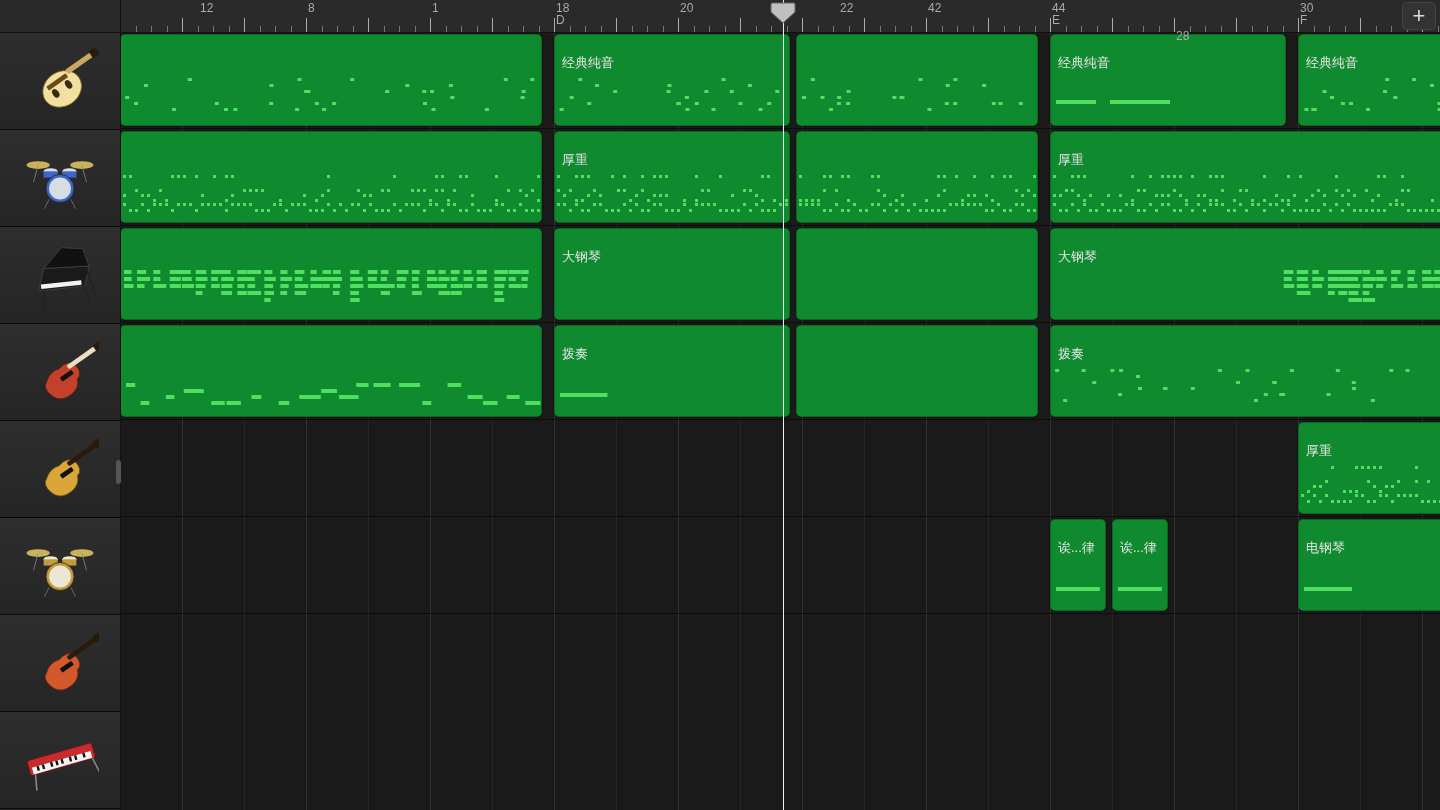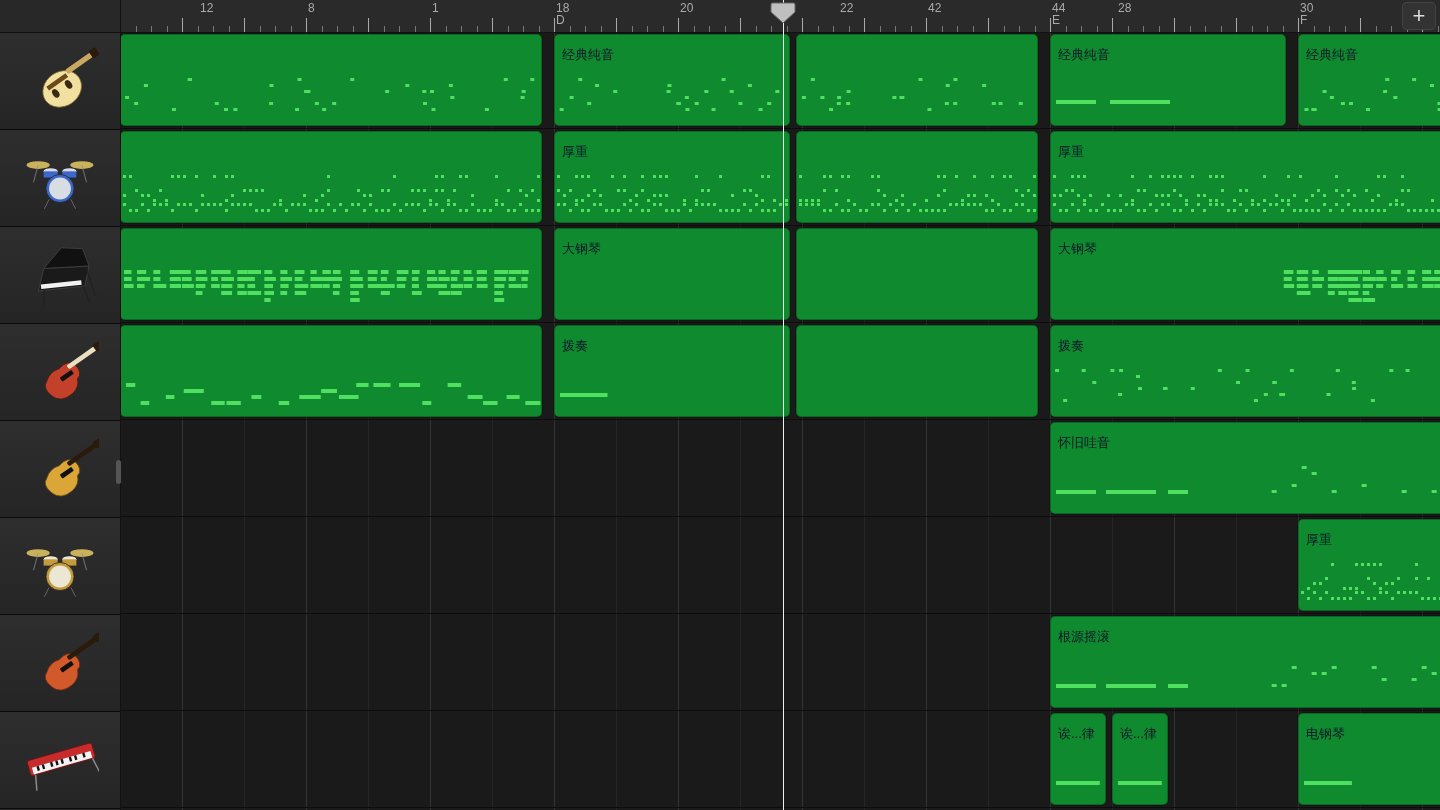--- a/index.html
+++ b/index.html
@@ -115,24 +115,24 @@
     position: absolute;
     top: 2px;
     bottom: 2px;
     background: #0f8a2f;
     border-radius: 5px;
     box-shadow: inset 0 0 0 1px rgba(0,0,0,0.25), 0 0 0 0.5px rgba(0,0,0,.4);
     overflow: hidden;
   }
   .region-label {
     position: absolute;
-    top: 12px;
+    top: 20px;
     left: 8px;
     font-size: 13px;
-    color: #0f172a;
+    color: #e5e5e5;
     white-space: nowrap;
     pointer-events: none;
   }
   .region svg.notes {
     position: absolute;
     left: 0;
     right: 0;
     bottom: 4px;
     height: 60px;
     width: 100%;
@@ -374,21 +374,21 @@
       <div class="tick-label" style="left: 930px;">44
 E</div>
       <div class="tick minor" style="left: 945.5px;"></div>
       <div class="tick minor" style="left: 961px;"></div>
       <div class="tick minor" style="left: 976.5px;"></div>
       <div class="tick major" style="left: 992px;"></div>
       <div class="tick minor" style="left: 1007.5px;"></div>
       <div class="tick minor" style="left: 1023px;"></div>
       <div class="tick minor" style="left: 1038.5px;"></div>
       <div class="tick major" style="left: 1054px;"></div>
-      <div class="tick-label" style="left: 996px;">28</div>
+      <div class="tick-label" style="left: 1054px; margin-top: 28px;">28</div>
       <div class="tick minor" style="left: 1069.5px;"></div>
       <div class="tick minor" style="left: 1085px;"></div>
       <div class="tick minor" style="left: 1100.5px;"></div>
       <div class="tick major" style="left: 1116px;"></div>
       <div class="tick minor" style="left: 1131.5px;"></div>
       <div class="tick minor" style="left: 1147px;"></div>
       <div class="tick minor" style="left: 1162.5px;"></div>
       <div class="tick major" style="left: 1178px;"></div>
       <div class="tick-label" style="left: 1178px;">30
 F</div>
@@ -1258,41 +1258,20 @@
               <rect x="302.05553954280913" y="34" width="4" height="3"></rect>
               <rect x="301.79083310137503" y="28" width="4" height="3"></rect>
               <rect x="320.8500894343015" y="46" width="4" height="3"></rect>
               <rect x="339.28835359122604" y="16" width="4" height="3"></rect>
               <rect x="355.5613688279409" y="16" width="4" height="3"></rect>
             </g>
           </svg>
         </div>
       </div>
       <div class="trackrow">
-        <div class="region" style="left: 930px; width: 403px;">
-          <div class="region-label">怀旧哇音</div>
-          <svg class="notes" viewBox="0 0 403 60" preserveAspectRatio="none">
-            <g fill="#4fe060">
-              <rect x="6" y="40" width="40" height="4"></rect>
-              <rect x="56" y="40" width="50" height="4"></rect>
-              <rect x="118" y="40" width="20" height="4"></rect>
-              <rect x="221.65" y="40" width="5" height="3"></rect>
-              <rect x="241.65" y="34" width="5" height="3"></rect>
-              <rect x="251.65" y="16" width="5" height="3"></rect>
-              <rect x="261.65" y="22" width="5" height="3"></rect>
-              <rect x="281.65" y="40" width="5" height="3"></rect>
-              <rect x="311.65" y="34" width="5" height="3"></rect>
-              <rect x="351.65" y="40" width="5" height="3"></rect>
-              <rect x="381.65" y="40" width="5" height="3"></rect>
-              <rect x="391.65" y="28" width="5" height="3"></rect>
-            </g>
-          </svg>
-        </div>
-      </div>
-      <div class="trackrow">
         <div class="region" style="left: 1178px; width: 155px;">
           <div class="region-label">厚重</div>
           <svg class="notes" viewBox="0 0 155 60" preserveAspectRatio="none">
             <g fill="#4fe060">
               <rect x="3" y="44" width="3" height="3"></rect>
               <rect x="9" y="50" width="3" height="3"></rect>
               <rect x="9" y="40" width="3" height="3"></rect>
               <rect x="15" y="44" width="3" height="3"></rect>
               <rect x="15" y="35" width="3" height="3"></rect>
               <rect x="21" y="50" width="3" height="3"></rect>
@@ -1336,43 +1315,20 @@
               <rect x="129" y="30" width="3" height="3"></rect>
               <rect x="135" y="50" width="3" height="3"></rect>
               <rect x="141" y="50" width="3" height="3"></rect>
               <rect x="147" y="44" width="3" height="3"></rect>
               <rect x="147" y="30" width="3" height="3"></rect>
             </g>
           </svg>
         </div>
       </div>
       <div class="trackrow">
-        <div class="region" style="left: 930px; width: 403px;">
-          <div class="region-label">根源摇滚</div>
-          <svg class="notes" viewBox="0 0 403 60" preserveAspectRatio="none">
-            <g fill="#4fe060">
-              <rect x="6" y="40" width="40" height="4"></rect>
-              <rect x="56" y="40" width="50" height="4"></rect>
-              <rect x="118" y="40" width="20" height="4"></rect>
-              <rect x="221.65" y="40" width="5" height="3"></rect>
-              <rect x="231.65" y="40" width="5" height="3"></rect>
-              <rect x="241.65" y="22" width="5" height="3"></rect>
-              <rect x="261.65" y="28" width="5" height="3"></rect>
-              <rect x="271.65" y="28" width="5" height="3"></rect>
-              <rect x="281.65" y="22" width="5" height="3"></rect>
-              <rect x="321.65" y="22" width="5" height="3"></rect>
-              <rect x="331.65" y="34" width="5" height="3"></rect>
-              <rect x="361.65" y="34" width="5" height="3"></rect>
-              <rect x="371.65" y="22" width="5" height="3"></rect>
-              <rect x="381.65" y="28" width="5" height="3"></rect>
-            </g>
-          </svg>
-        </div>
-      </div>
-      <div class="trackrow">
         <div class="region" style="left: 930px; width: 55.8px;">
           <div class="region-label">诶...律</div>
           <svg class="notes" viewBox="0 0 55.799999999999955 60" preserveAspectRatio="none">
             <g fill="#4fe060">
               <rect x="6" y="40" width="43.799999999999955" height="4"></rect>
             </g>
           </svg>
         </div>
         <div class="region" style="left: 992px; width: 55.8px;">
           <div class="region-label">诶...律</div>

